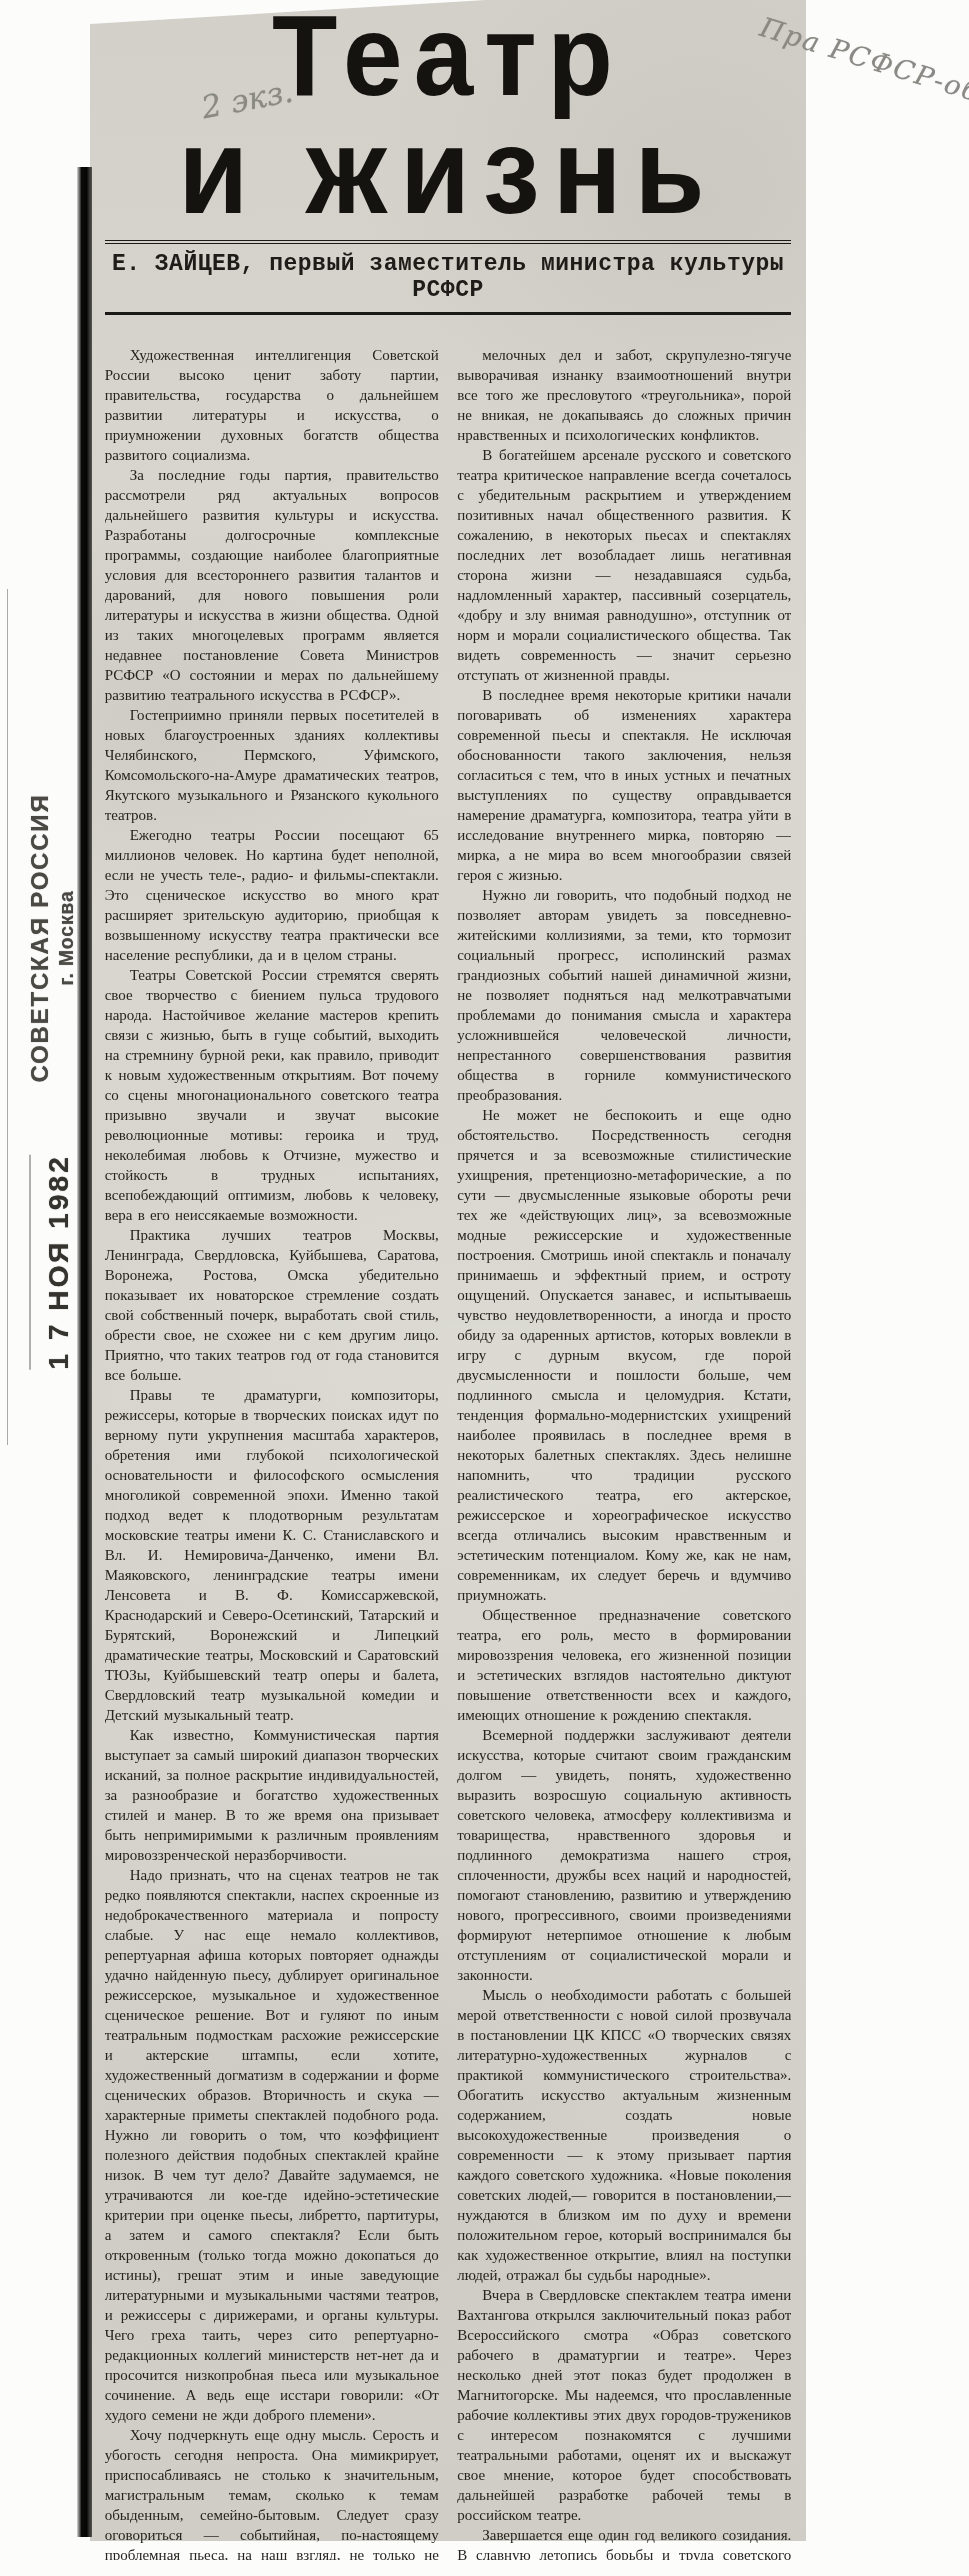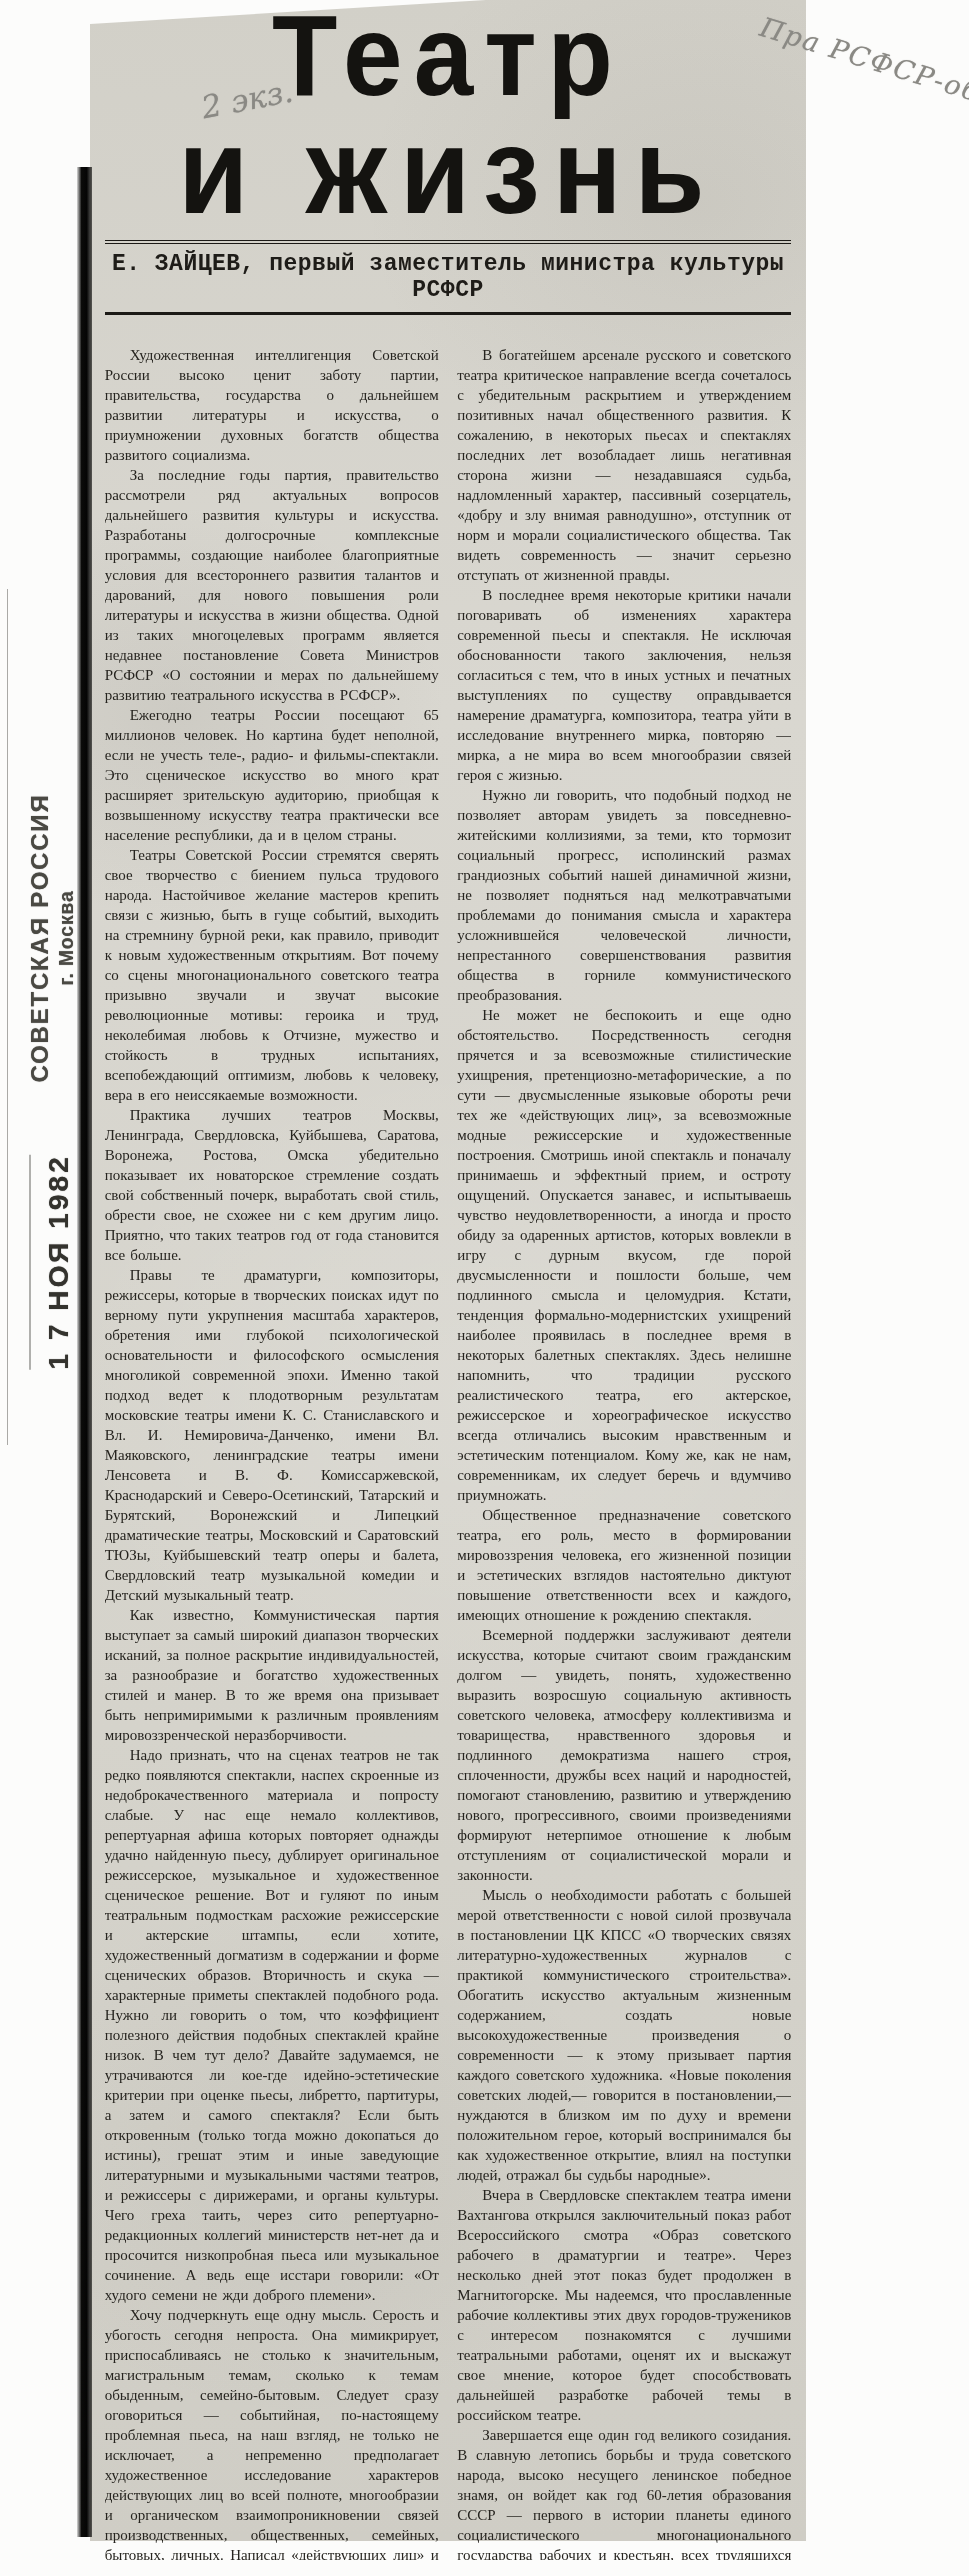--- a/index.html
+++ b/index.html
@@ -104,29 +104,31 @@
   <div class="byline-block">
     <div class="rule-double"></div>
     <div class="byline">Е. ЗАЙЦЕВ, первый заместитель министра культуры РСФСР</div>
     <div class="rule-heavy"></div>
   </div>
 
   <div class="columns">
     <div class="col">
         <p>Художественная интеллигенция Советской России высоко ценит заботу партии, правительства, государства о дальнейшем развитии литературы и искусства, о приумножении духовных богатств общества развитого социализма.</p>
         <p>За последние годы партия, правительство рассмотрели ряд актуальных вопросов дальнейшего развития культуры и искусства. Разработаны долгосрочные комплексные программы, создающие наиболее благоприятные условия для всестороннего развития талантов и дарований, для нового повышения роли литературы и искусства в жизни общества. Одной из таких многоцелевых программ является недавнее постановление Совета Министров РСФСР «О состоянии и мерах по дальнейшему развитию театрального искусства в РСФСР».</p>
+        <p>Гостеприимно приняли первых посетителей в новых благоустроенных зданиях коллективы Челябинского, Пермского, Уфимского, Комсомольского-на-Амуре драматических театров, Якутского музыкального и Рязанского кукольного театров.</p>
         <p>Ежегодно театры России посещают 65 миллионов человек. Но картина будет неполной, если не учесть теле-, радио- и фильмы-спектакли. Это сценическое искусство во много крат расширяет зрительскую аудиторию, приобщая к возвышенному искусству театра практически все население республики, да и в целом страны.</p>
         <p>Театры Советской России стремятся сверять свое творчество с биением пульса трудового народа. Настойчивое желание мастеров крепить связи с жизнью, быть в гуще событий, выходить на стремнину бурной реки, как правило, приводит к новым художественным открытиям. Вот почему со сцены многонационального советского театра призывно звучали и звучат высокие революционные мотивы: героика и труд, неколебимая любовь к Отчизне, мужество и стойкость в трудных испытаниях, всепобеждающий оптимизм, любовь к человеку, вера в его неиссякаемые возможности.</p>
         <p>Практика лучших театров Москвы, Ленинграда, Свердловска, Куйбышева, Саратова, Воронежа, Ростова, Омска убедительно показывает их новаторское стремление создать свой собственный почерк, выработать свой стиль, обрести свое, не схожее ни с кем другим лицо. Приятно, что таких театров год от года становится все больше.</p>
         <p>Правы те драматурги, композиторы, режиссеры, которые в творческих поисках идут по верному пути укрупнения масштаба характеров, обретения ими глубокой психологической основательности и философского осмысления многоликой современной эпохи. Именно такой подход ведет к плодотворным результатам московские театры имени К. С. Станиславского и Вл. И. Немировича-Данченко, имени Вл. Маяковского, ленинградские театры имени Ленсовета и В. Ф. Комиссаржевской, Краснодарский и Северо-Осетинский, Татарский и Бурятский, Воронежский и Липецкий драматические театры, Московский и Саратовский ТЮЗы, Куйбышевский театр оперы и балета, Свердловский театр музыкальной комедии и Детский музыкальный театр.</p>
         <p>Как известно, Коммунистическая партия выступает за самый широкий диапазон творческих исканий, за полное раскрытие индивидуальностей, за разнообразие и богатство художественных стилей и манер. В то же время она призывает быть непримиримыми к различным проявлениям мировоззренческой неразборчивости.</p>
         <p>Надо признать, что на сценах театров не так редко появляются спектакли, наспех скроенные из недоброкачественного материала и попросту слабые. У нас еще немало коллективов, репертуарная афиша которых повторяет однажды удачно найденную пьесу, дублирует оригинальное режиссерское, музыкальное и художественное сценическое решение. Вот и гуляют по иным театральным подмосткам расхожие режиссерские и актерские штампы, если хотите, художественный догматизм в содержании и форме сценических образов. Вторичность и скука — характерные приметы спектаклей подобного рода. Нужно ли говорить о том, что коэффициент полезного действия подобных спектаклей крайне низок. В чем тут дело? Давайте задумаемся, не утрачиваются ли кое-где идейно-эстетические критерии при оценке пьесы, либретто, партитуры, а затем и самого спектакля? Если быть откровенным (только тогда можно докопаться до истины), грешат этим и иные заведующие литературными и музыкальными частями театров, и режиссеры с дирижерами, и органы культуры. Чего греха таить, через сито репертуарно-редакционных коллегий министерств нет-нет да и просочится низкопробная пьеса или музыкальное сочинение. А ведь еще исстари говорили: «От худого семени не жди доброго племени».</p>
         <p>Хочу подчеркнуть еще одну мысль. Серость и убогость сегодня непроста. Она мимикрирует, приспосабливаясь не столько к значительным, магистральным темам, сколько к темам обыденным, семейно-бытовым. Следует сразу оговориться — событийная, по-настоящему проблемная пьеса, на наш взгляд, не только не исключает, а непременно предполагает художественное исследование характеров действующих лиц во всей полноте, многообразии и органическом взаимопроникновении связей производственных, общественных, семейных, бытовых, личных. Написал «действующих лиц» и тут же поймал себя на слове. Почему действующих лиц, а не характеров героев? Да потому прежде всего, что во многих пьесах последних лет все больше действуют лица и, ко всеобщему огорчению, все реже встречаются характеры героические. Право же, не обедняется ли представление о современной жизни, если из пьес и спектаклей как бы невзначай, постепенно исчезают характеры с орлиным полетом, люди, мыслящие и действующие, волевые, целеустремленные, гордые, сильные духом, порывисто-неожиданные. А «действующие лица» вольно или невольно замыкаются лишь кругом семейно-бытовых проблем. При этом, как правило, избирается круг их</p>
       </div>
     <div class="col">
+        <p>мелочных дел и забот, скрупулезно-тягуче выворачивая изнанку взаимоотношений внутри все того же пресловутого «треугольника», порой не вникая, не докапываясь до сложных причин нравственных и психологических конфликтов.</p>
         <p>В богатейшем арсенале русского и советского театра критическое направление всегда сочеталось с убедительным раскрытием и утверждением позитивных начал общественного развития. К сожалению, в некоторых пьесах и спектаклях последних лет возобладает лишь негативная сторона жизни — незадавшаяся судьба, надломленный характер, пассивный созерцатель, «добру и злу внимая равнодушно», отступник от норм и морали социалистического общества. Так видеть современность — значит серьезно отступать от жизненной правды.</p>
         <p>В последнее время некоторые критики начали поговаривать об изменениях характера современной пьесы и спектакля. Не исключая обоснованности такого заключения, нельзя согласиться с тем, что в иных устных и печатных выступлениях по существу оправдывается намерение драматурга, композитора, театра уйти в исследование внутреннего мирка, повторяю — мирка, а не мира во всем многообразии связей героя с жизнью.</p>
         <p>Нужно ли говорить, что подобный подход не позволяет авторам увидеть за повседневно-житейскими коллизиями, за теми, кто тормозит социальный прогресс, исполинский размах грандиозных событий нашей динамичной жизни, не позволяет подняться над мелкотравчатыми проблемами до понимания смысла и характера усложнившейся человеческой личности, непрестанного совершенствования развития общества в горниле коммунистического преобразования.</p>
         <p>Не может не беспокоить и еще одно обстоятельство. Посредственность сегодня прячется и за всевозможные стилистические ухищрения, претенциозно-метафорические, а по сути — двусмысленные языковые обороты речи тех же «действующих лиц», за всевозможные модные режиссерские и художественные построения. Смотришь иной спектакль и поначалу принимаешь и эффектный прием, и остроту ощущений. Опускается занавес, и испытываешь чувство неудовлетворенности, а иногда и просто обиду за одаренных артистов, которых вовлекли в игру с дурным вкусом, где порой двусмысленности и пошлости больше, чем подлинного смысла и целомудрия. Кстати, тенденция формально-модернистских ухищрений наиболее проявилась в последнее время в некоторых балетных спектаклях. Здесь нелишне напомнить, что традиции русского реалистического театра, его актерское, режиссерское и хореографическое искусство всегда отличались высоким нравственным и эстетическим потенциалом. Кому же, как не нам, современникам, их следует беречь и вдумчиво приумножать.</p>
         <p>Общественное предназначение советского театра, его роль, место в формировании мировоззрения человека, его жизненной позиции и эстетических взглядов настоятельно диктуют повышение ответственности всех и каждого, имеющих отношение к рождению спектакля.</p>
         <p>Всемерной поддержки заслуживают деятели искусства, которые считают своим гражданским долгом — увидеть, понять, художественно выразить возросшую социальную активность советского человека, атмосферу коллективизма и товарищества, нравственного здоровья и подлинного демократизма нашего строя, сплоченности, дружбы всех наций и народностей, помогают становлению, развитию и утверждению нового, прогрессивного, своими произведениями формируют нетерпимое отношение к любым отступлениям от социалистической морали и законности.</p>
         <p>Мысль о необходимости работать с большей мерой ответственности с новой силой прозвучала в постановлении ЦК КПСС «О творческих связях литературно-художественных журналов с практикой коммунистического строительства». Обогатить искусство актуальным жизненным содержанием, создать новые высокохудожественные произведения о современности — к этому призывает партия каждого советского художника. «Новые поколения советских людей,— говорится в постановлении,— нуждаются в близком им по духу и времени положительном герое, который воспринимался бы как художественное открытие, влиял на поступки людей, отражал бы судьбы народные».</p>
         <p>Вчера в Свердловске спектаклем театра имени Вахтангова открылся заключительный показ работ Всероссийского смотра «Образ советского рабочего в драматургии и театре». Через несколько дней этот показ будет продолжен в Магнитогорске. Мы надеемся, что прославленные рабочие коллективы этих двух городов-тружеников с интересом познакомятся с лучшими театральными работами, оценят их и выскажут свое мнение, которое будет способствовать дальнейшей разработке рабочей темы в российском театре.</p>
         <p>Завершается еще один год великого созидания. В славную летопись борьбы и труда советского народа, высоко несущего ленинское победное знамя, он войдет как год 60-летия образования СССР — первого в истории планеты единого социалистического многонационального государства рабочих и крестьян, всех трудящихся Страны Советов. Нынешний год привел к новому расцвету все братские национальные театральные культуры, обеспечил их дальнейшее сближение, взаимопроникновение и взаимообогащение. Этому во многом способствовал IV Всероссийский смотр драматургии и сценического искусства народов СССР, проводившийся в рамках Всесоюзного фестиваля.</p>
         <p>Так на благодатной почве зрелого социализма растет и крепнет единая интернациональная культура советского народа, которая верно служит всем трудящимся, выражает их общие мысли, устремления, идеалы. Она, словно губка, впитывает в себя все непреходяще ценное из достижений самобытных национальных театральных культур, из жизни наших братских народов.</p>

